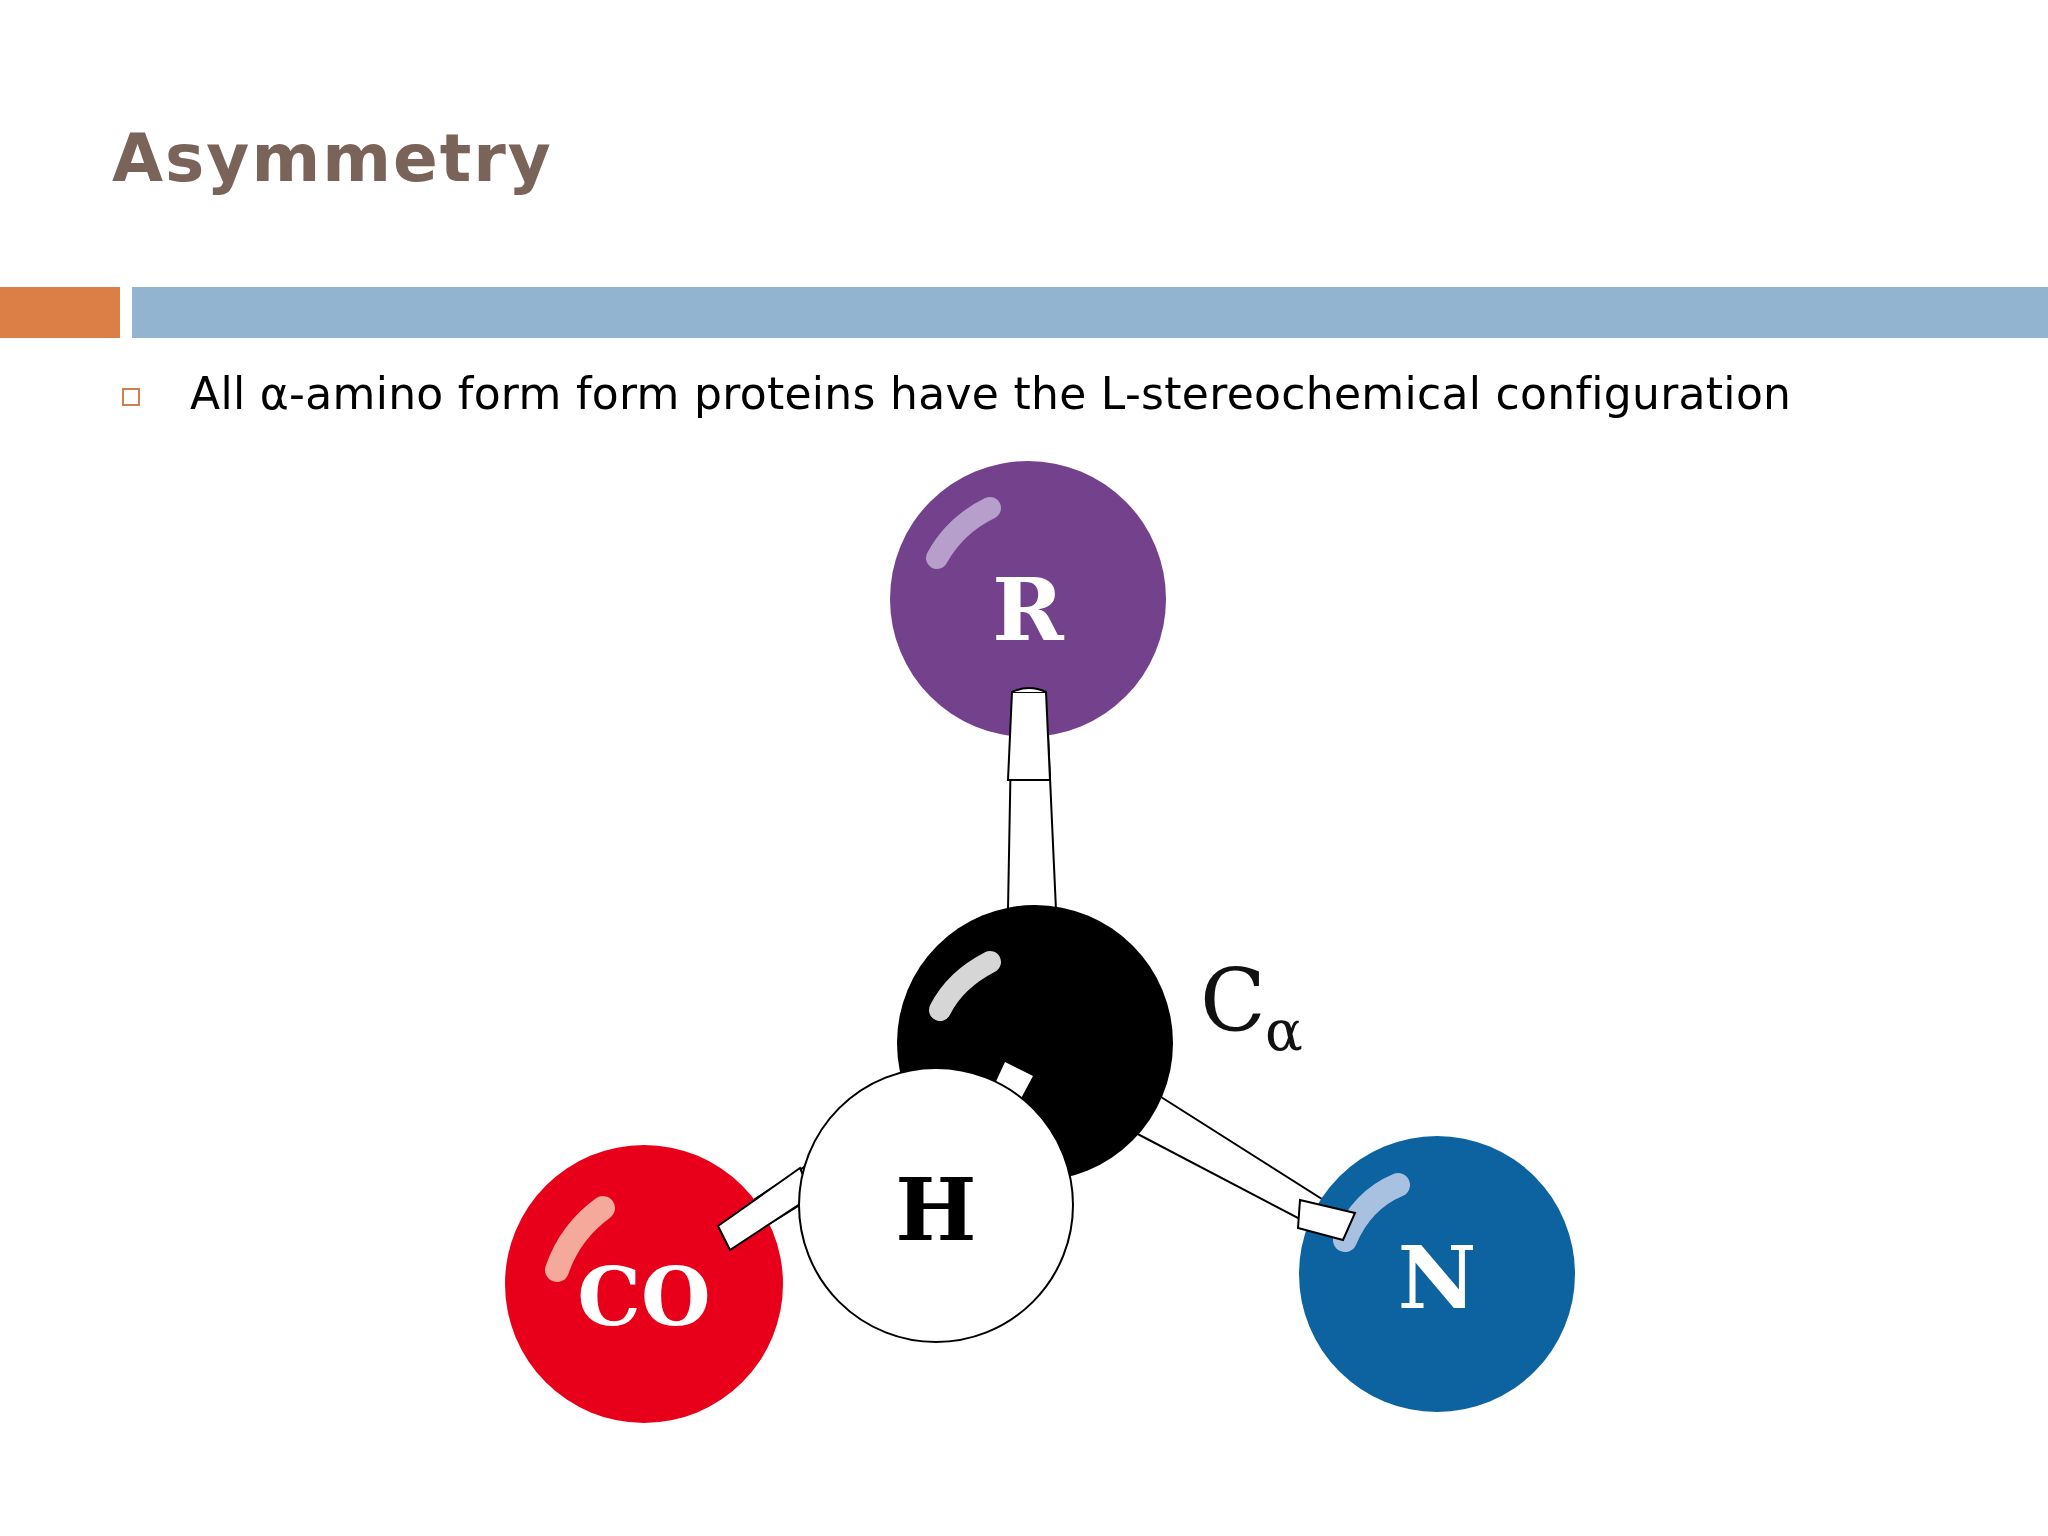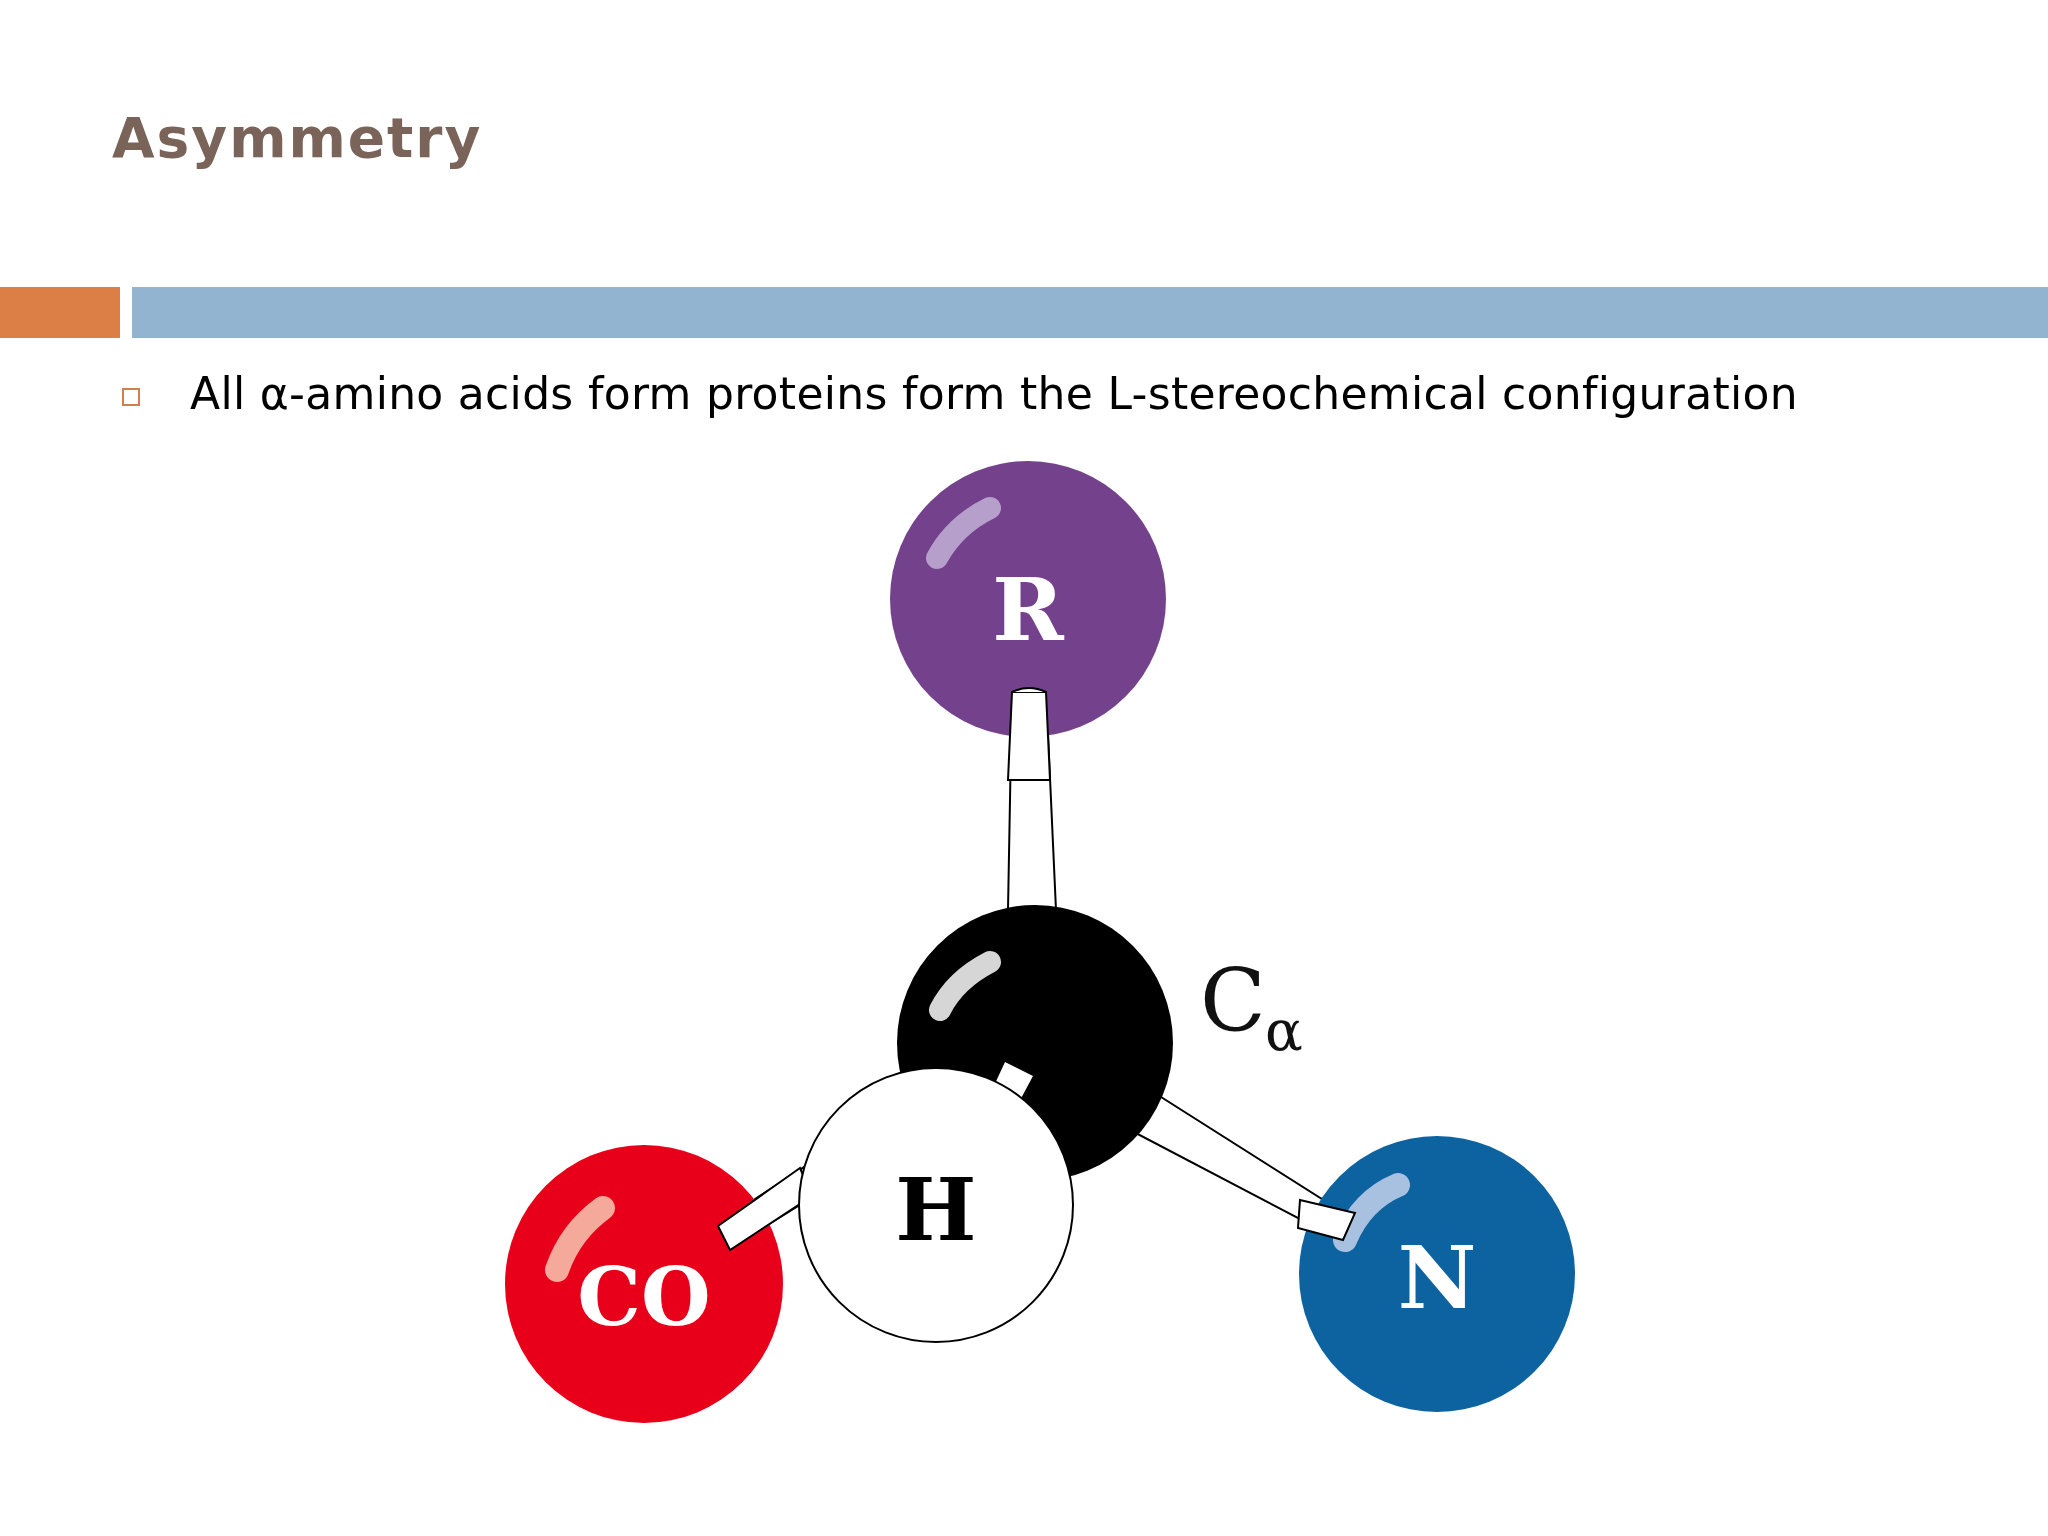--- a/index.html
+++ b/index.html
@@ -1,38 +1,38 @@
 <!DOCTYPE html>
 <html><head>
 <meta charset="utf-8">
 <style>
   html, body { margin:0; padding:0; background:#ffffff; }
   body { width:2048px; height:1536px; position:relative; overflow:hidden; font-family:"DejaVu Sans", sans-serif; }
   .title {
-    position:absolute; left:112px; top:106px;
+    position:absolute; left:112px; top:120px;
     font-family:"DejaVu Sans", sans-serif; font-weight:bold;
-    font-size:55px; letter-spacing:2px; color:#7a6359;
+    font-size:66px; letter-spacing:2px; color:#7a6359;
   }
   .bar-orange { position:absolute; left:0; top:287px; width:120px; height:51px; background:#dc7f47; }
   .bar-blue { position:absolute; left:132px; top:287px; right:0; height:51px; background:#93b4d0; }
   .bullet-row { position:absolute; left:122px; top:368px; display:flex; align-items:center; }
   .bullet-box { width:18px; height:18px; border:2px solid #d0804e; box-sizing:border-box; margin-right:50px; margin-top:6px; }
   .bullet-text { font-family:"DejaVu Sans", sans-serif; font-size:44px; color:#000; letter-spacing:0.3px; }
   .diagram { position:absolute; left:0; top:0; width:2048px; height:1536px; }
 </style>
 </head>
 <body>
 
 <div class="title">Asymmetry</div>
 <div class="bar-orange"></div>
 <div class="bar-blue"></div>
 
 <div class="bullet-row">
   <div class="bullet-box"></div>
-  <div class="bullet-text">All α-amino acids form proteins form the L-stereochemical configuration</div>
+  <div class="bullet-text">All α-amino form form proteins have the L-stereochemical configuration</div>
 </div>
 
 <svg class="diagram" viewBox="0 0 2048 1536" xmlns="http://www.w3.org/2000/svg">
 
   <g>
     <polygon points="1012,690 1046,690 1056,910 1008,910" fill="#ffffff" stroke="#000" stroke-width="2"></polygon>
   </g>
 
   <g>
     <circle cx="1028" cy="599" r="138" fill="#74418c"></circle>

